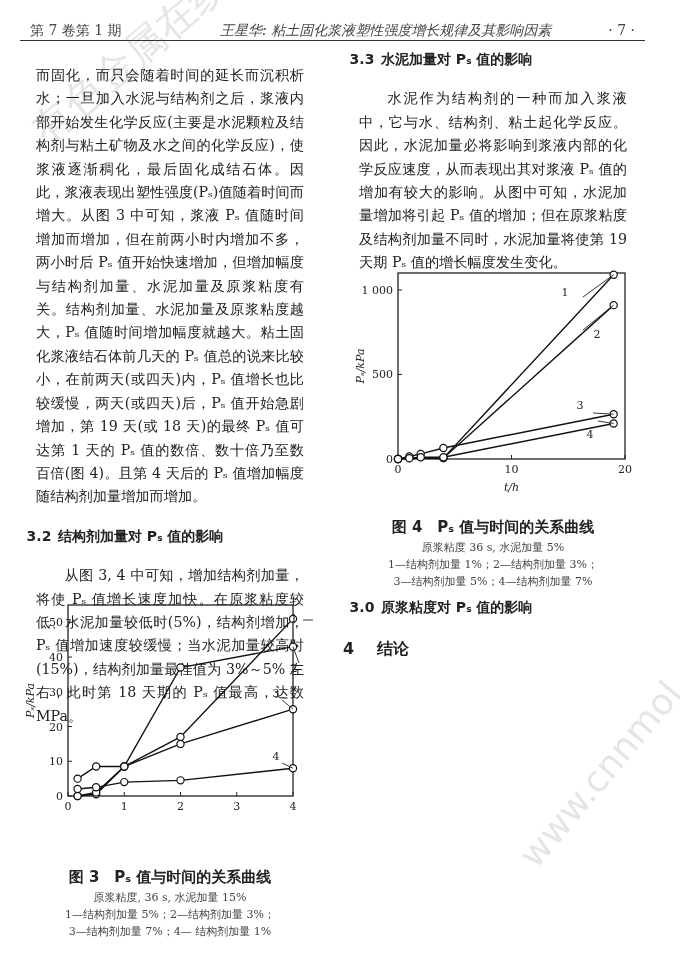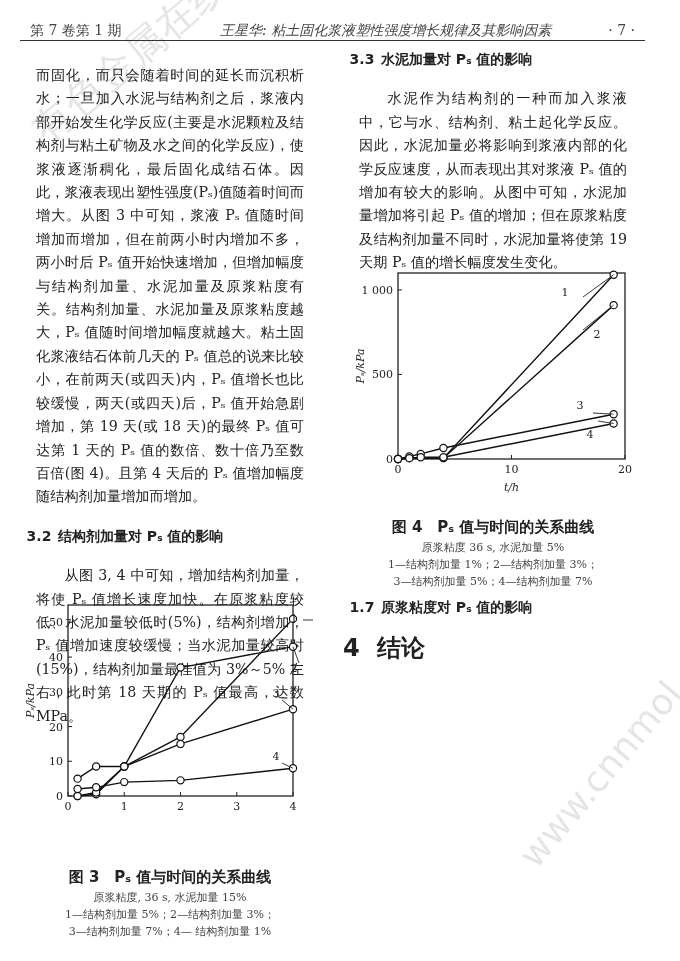--- a/index.html
+++ b/index.html
@@ -10,21 +10,21 @@
   .header .left { position: absolute; left: 10px; top: 2px; }
   .header .center { position: absolute; left: 200px; top: 2px; font-style: italic; }
   .header .right { position: absolute; right: 10px; top: 2px; }
   .col { position: absolute; top: 48px; width: 300px; font-size: 14.2px; line-height: 23.4px; }
   .col-left { left: 20px; }
   .col-right { left: 343px; }
   .p { margin: 16px; text-align: justify; text-align-last: left; }
   .indent { text-indent: 2em; }
   .h3 { font-family: "DejaVu Sans", "Liberation Sans", sans-serif; font-weight: bold; font-size: 14px; margin: 0; }
   .h3 .num { display: inline-block; width: 38px; text-align: center; }
-  .h2 { font-family: "DejaVu Sans", "Liberation Sans", sans-serif; font-weight: bold; font-size: 24px; margin: 0; }
+  .h2 { font-family: "DejaVu Sans", "Liberation Sans", sans-serif; font-weight: bold; font-size: 16px; margin: 0; }
   .h2 .num { display: inline-block; width: 34px; }
   .fig { position: absolute; }
   .cap { text-align: center; font-size: 11px; line-height: 17px; color: #444; }
   .cap .title { font-family: "DejaVu Sans", "Liberation Sans", sans-serif; font-weight: bold; font-size: 15px; color: #222; margin-bottom: 3px; }
   svg text { font-family: "DejaVu Serif", "Liberation Serif", serif; font-size: 11px; fill: #222; }
   .wm { position: absolute; color: rgba(150,150,150,0.25); font-family: "DejaVu Sans", sans-serif; pointer-events: none; }
 </style>
 </head>
 <body>
 
@@ -47,21 +47,21 @@
 
 <div class="col col-right">
   <p class="h3">
     <span class="num">3.3</span><span>水泥加量对 Pₛ 值的影响</span>
   </p>
   <p class="p indent">水泥作为结构剂的一种而加入浆液中，它与水、结构剂、粘土起化学反应。因此，水泥加量必将影响到浆液内部的化学反应速度，从而表现出其对浆液 Pₛ 值的增加有较大的影响。从图中可知，水泥加量增加将引起 Pₛ 值的增加；但在原浆粘度及结构剂加量不同时，水泥加量将使第 19 天期 Pₛ 值的增长幅度发生变化。</p>
 </div>
 
 <div class="col col-right" style="top:596px;">
   <p class="h3">
-    <span class="num">1.7</span><span>原浆粘度对 Pₛ 值的影响</span>
+    <span class="num">3.0</span><span>原浆粘度对 Pₛ 值的影响</span>
   </p>
   <p class="h2" style="margin-top:18px;">
     <span class="num">4</span><span>结论</span>
   </p>
 </div>
 
 <div class="fig" style="left:20px; top:595px; width:300px;">
   <svg id="chart3" width="300" height="225">
       <rect x="48" y="10" width="225" height="191" fill="none" stroke="#222" stroke-width="1.3"></rect>
       <line x1="48" y1="201" x2="48" y2="197" stroke="#222"></line>

